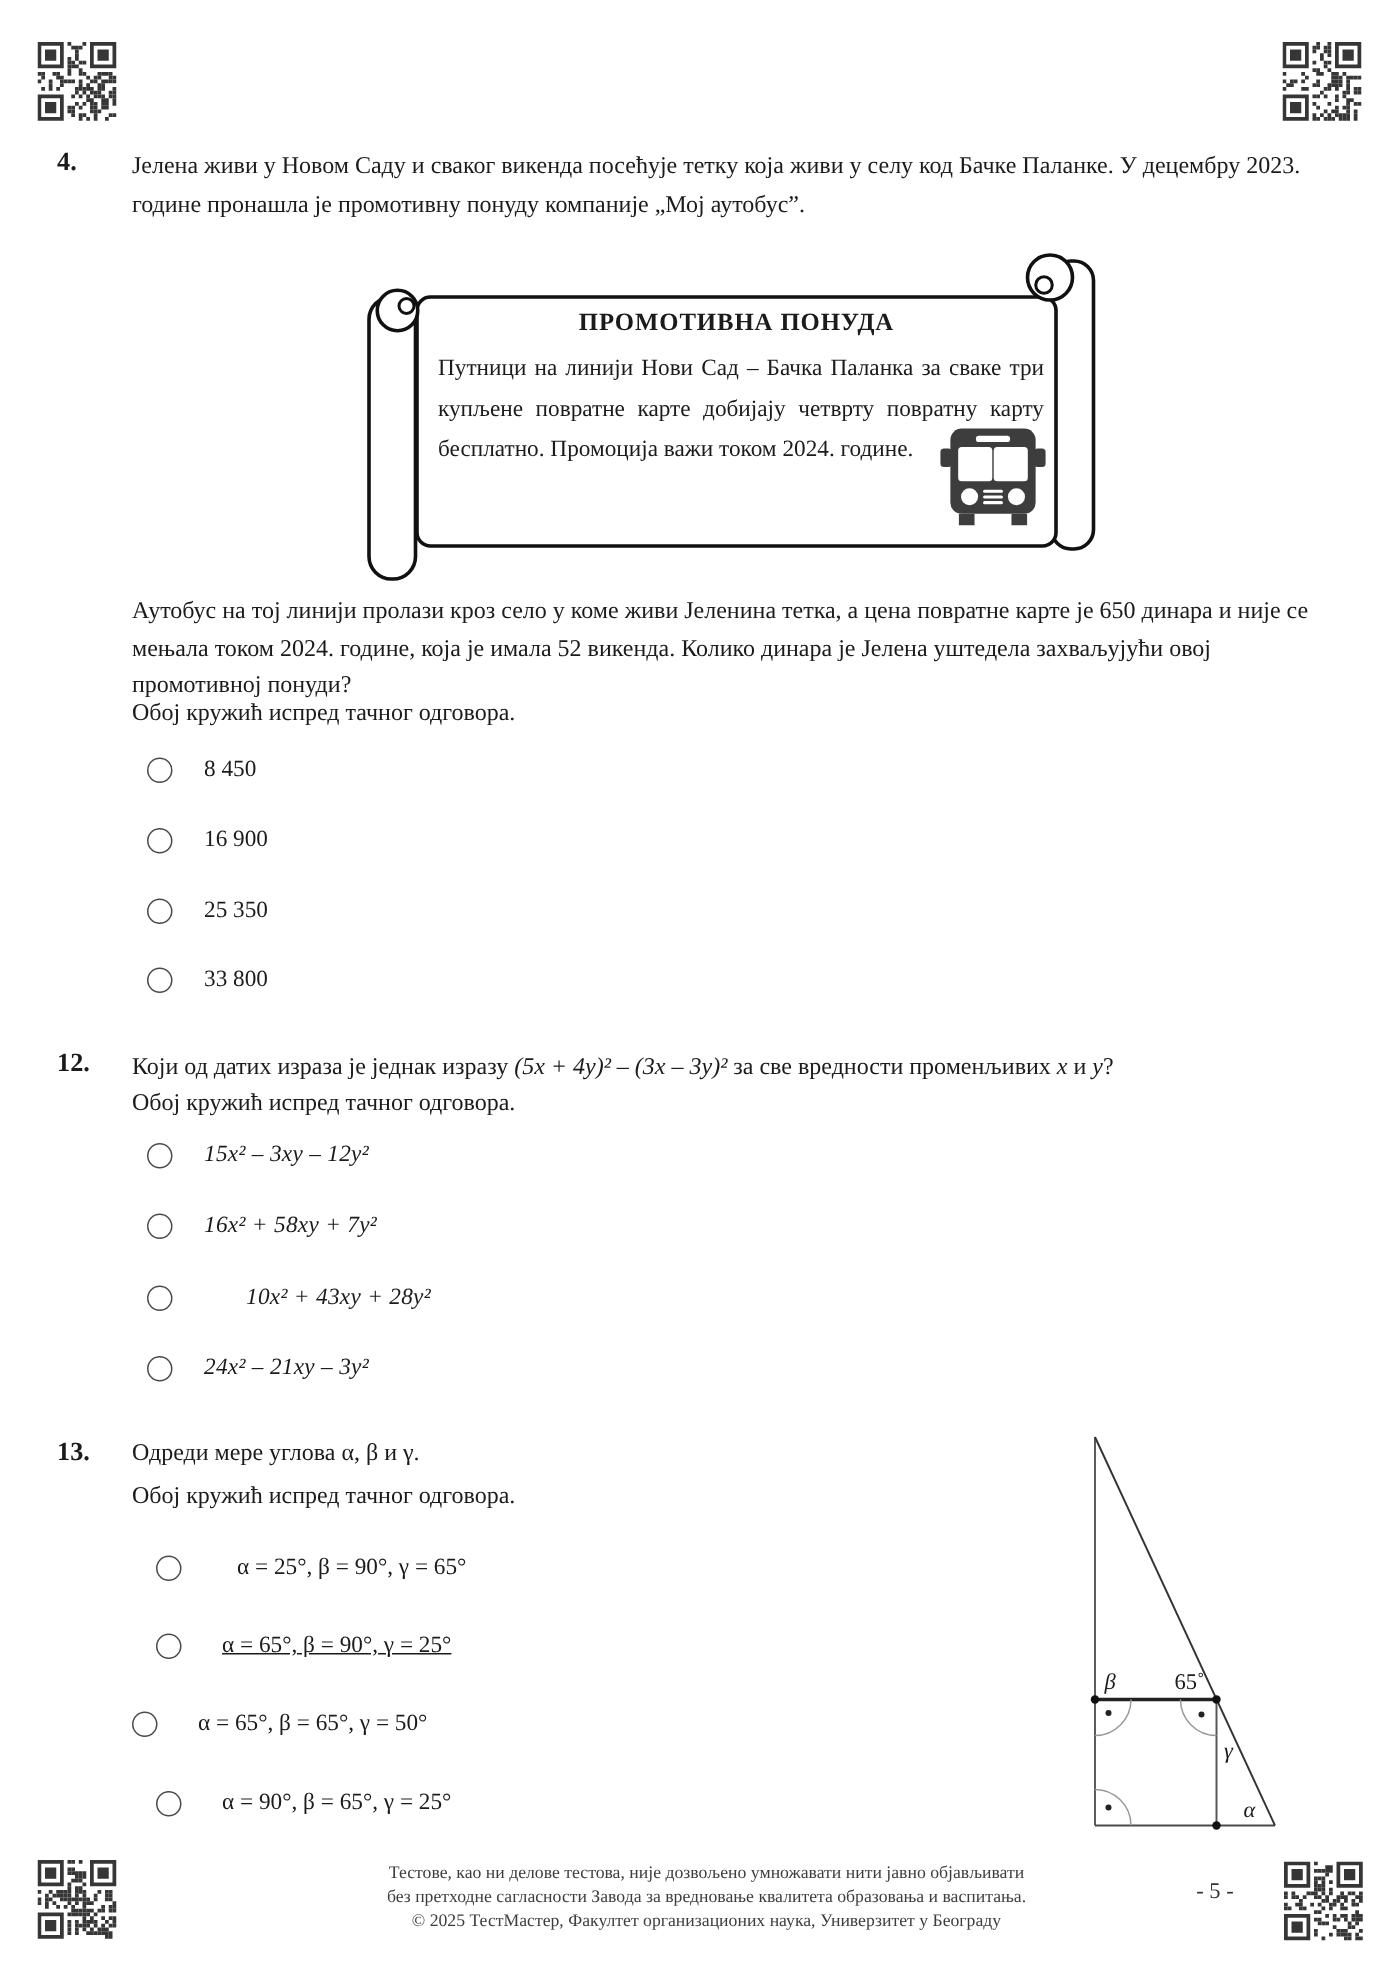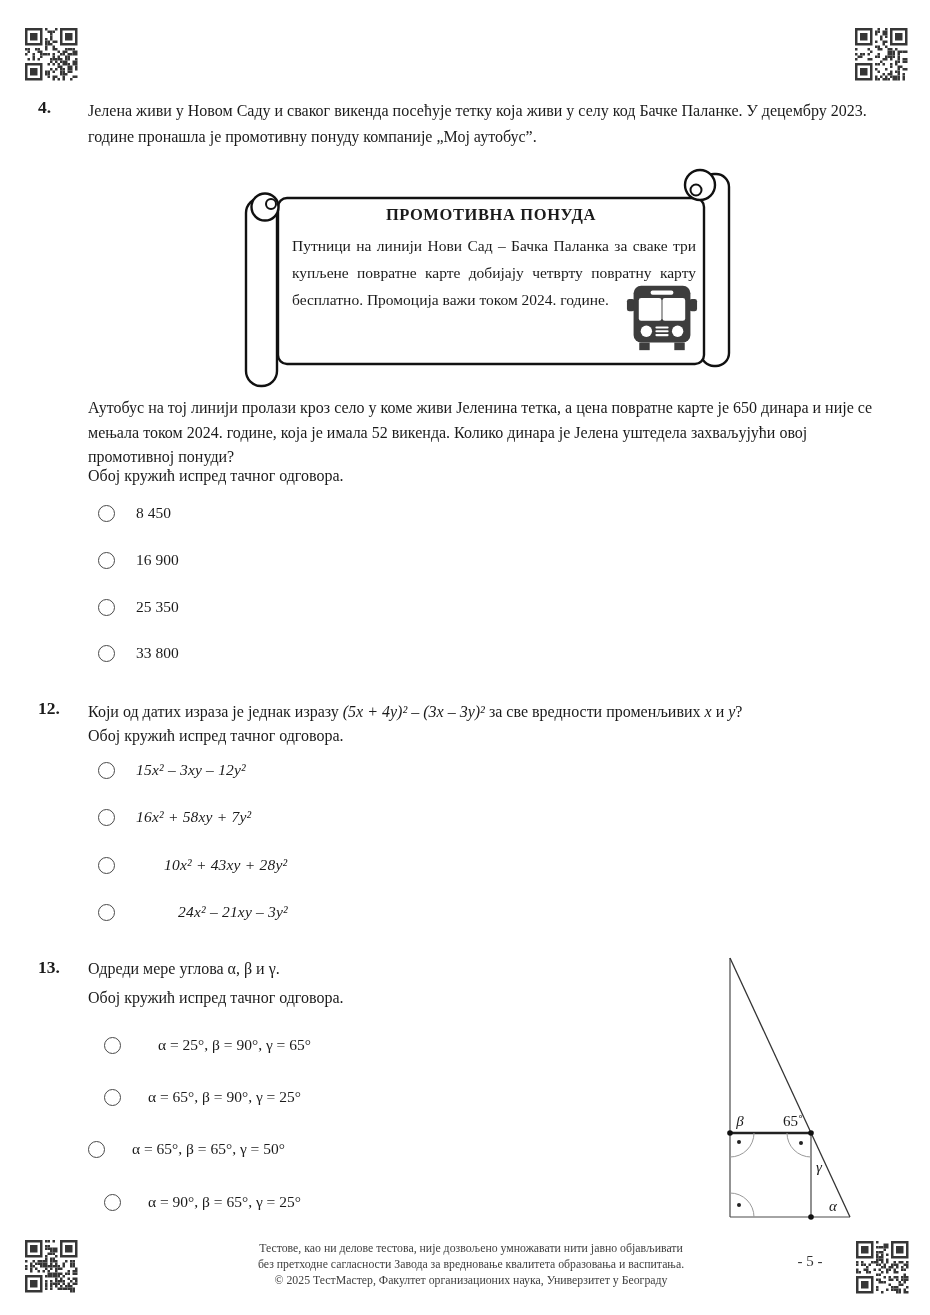--- a/index.html
+++ b/index.html
@@ -625,36 +625,36 @@
     <span class="opt-text math">15x² – 3xy – 12y²</span>
   </div>
   <div class="opt" style="left:98px; top:808px;">
     <span class="radio"></span>
     <span class="opt-text math">16x² + 58xy + 7y²</span>
   </div>
   <div class="opt" style="left:98px; top:856px;gap:28px;">
     <span class="radio"></span>
     <span class="opt-text math">10x² + 43xy + 28y²</span>
   </div>
-  <div class="opt" style="left:98px; top:903px;gap:42px;">
+  <div class="opt" style="left:98px; top:903px;">
     <span class="radio"></span>
     <span class="opt-text math">24x² – 21xy – 3y²</span>
   </div>
 
   <div class="qnum" style="left:38px; top:957px;">13.</div>
   <div class="qtext" style="left:88px; top:956px; width:600px;">Одреди мере углова α, β и γ.</div>
   <div class="instruction" style="left:88px; top:989px;">Обој кружић испред тачног одговора.</div>
 
   <div class="opt" style="left:104px; top:1036px;">
     <span class="radio"></span>
     <span class="opt-text" style="margin-left:37px;">α = 25°, β = 90°, γ = 65°</span>
   </div>
   <div class="opt" style="left:104px; top:1088px;">
     <span class="radio"></span>
-    <span class="opt-text" style="margin-left:27px;">α = 65°, β = 90°, γ = 25°</span>
+    <span class="opt-text" style="margin-left:27px;text-decoration:underline;">α = 65°, β = 90°, γ = 25°</span>
   </div>
   <div class="opt" style="left:88px; top:1140px;">
     <span class="radio"></span>
     <span class="opt-text" style="margin-left:27px;">α = 65°, β = 65°, γ = 50°</span>
   </div>
   <div class="opt" style="left:104px; top:1193px;">
     <span class="radio"></span>
     <span class="opt-text" style="margin-left:27px;">α = 90°, β = 65°, γ = 25°</span>
   </div>
 

